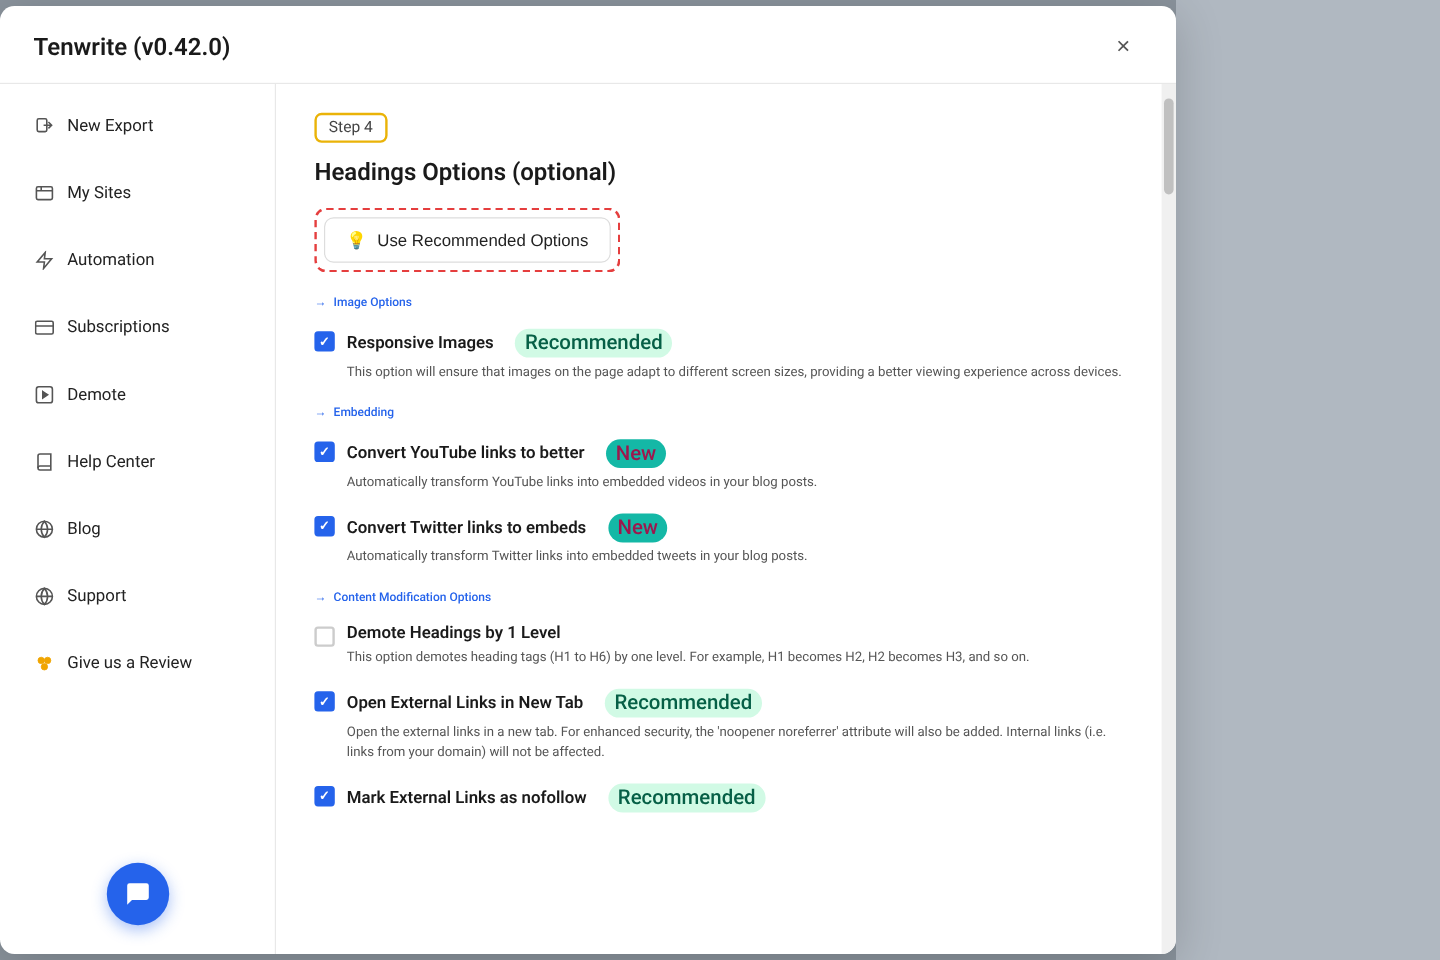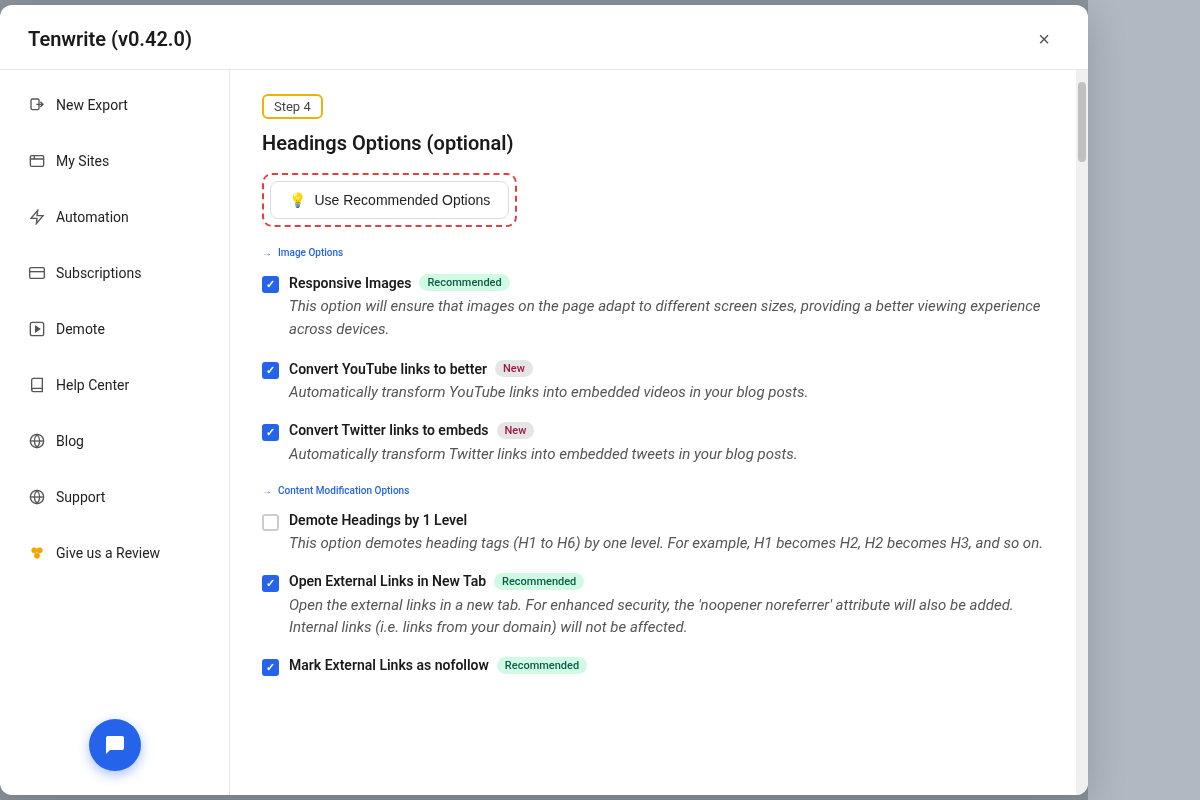--- a/index.html
+++ b/index.html
@@ -9,21 +9,21 @@
       width: 1200px;
       height: 800px;
       overflow: hidden;
       display: flex;
       align-items: center;
       justify-content: center;
     }
     .modal-overlay {
       position: absolute;
       top: 0; left: 0;
-      width: 1088px; height: 800px;
+      width: 980px; height: 800px;
       background: rgba(100,110,120,0.5);
       display: flex;
       align-items: flex-start;
       justify-content: center;
       padding-top: 0;
     }
     .modal {
       background: #fff;
       border-radius: 12px;
       width: 1130px;
@@ -204,46 +204,45 @@
     .option-checkbox.checked::after {
       content: '✓';
       color: #fff;
       font-size: 11px;
       font-weight: 700;
     }
     .option-text { flex: 1; }
     .option-label {
       display: flex;
       align-items: center;
-      gap: 8px;
+      gap: 18px;
       font-size: 14px;
       font-weight: 600;
       color: #1a1a1a;
       margin-bottom: 4px;
     }
     .badge {
       display: inline-block;
       padding: 2px 8px;
       border-radius: 12px;
-      font-size: 11px;
+      font-size: 17px;
       font-weight: 500;
     }
     .badge-recommended {
       background: #d1fae5;
       color: #065f46;
     }
     .badge-new {
-      background: #e5e5e5;
+      background: #14b8a6;
       color: #9d174d;
     }
     .option-desc {
-      font-size: 15px;
+      font-size: 11px;
       color: #555;
       line-height: 1.5;
-      font-style: italic;
     }
     .divider-section {
       margin-bottom: 20px;
     }
   </style>
 </head>
 <body>
 
 <div class="modal-overlay">
   <div class="modal">
@@ -386,20 +385,23 @@
                   <span>Responsive Images</span>
                   <span class="badge badge-recommended">Recommended</span>
                 </div>
                 <div class="option-desc">This option will ensure that images on the page adapt to different screen sizes, providing a better viewing experience across devices.</div>
               </div>
             </div>
           </div>
 
           
           <div class="divider-section">
+            <div class="section-link">
+              <span>Embedding</span>
+            </div>
 
             <div class="option-row">
               <div class="option-checkbox checked"></div>
               <div class="option-text">
                 <div class="option-label">
                   <span>Convert YouTube links to better</span>
                   <span class="badge badge-new">New</span>
                 </div>
                 <div class="option-desc">Automatically transform YouTube links into embedded videos in your blog posts.</div>
               </div>

